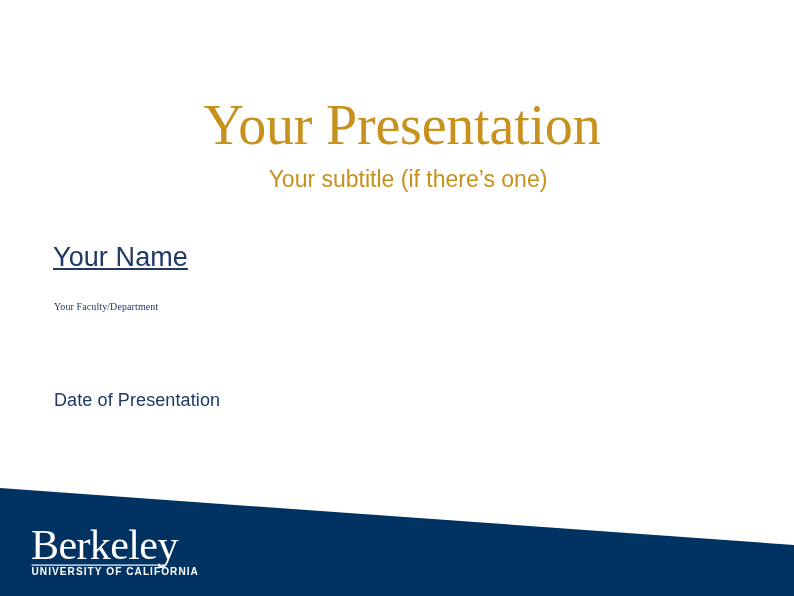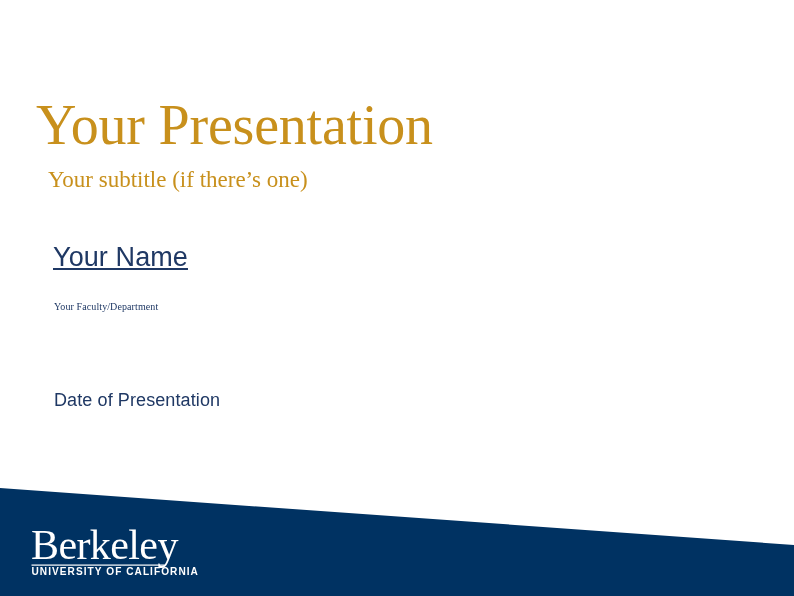--- a/index.html
+++ b/index.html
@@ -14,36 +14,37 @@
     width: 794px;
     height: 596px;
     background: #ffffff;
     overflow: hidden;
     font-family: "Liberation Sans", sans-serif;
   }
 
   
   .title-block {
     position: absolute;
-    left: 36px;
+    left: 52px;
     top: 96px;
     width: 700px;
+    text-align: center;
   }
 
   .slide-title {
     font-family: "Liberation Serif", "DejaVu Serif", serif;
     font-size: 56px;
     line-height: 1.04;
     color: #C8901C;
     letter-spacing: -0.2px;
     white-space: nowrap;
   }
 
   .slide-subtitle {
-    font-family: Liberation Serif, serif;
+    font-family: Liberation Sans, sans-serif;
     font-size: 23px;
     line-height: 1.1;
     color: #C8901C;
     margin-top: 13px;
     white-space: nowrap;
     margin-left: 12px;
   }
 
   
   .presenter-name {

